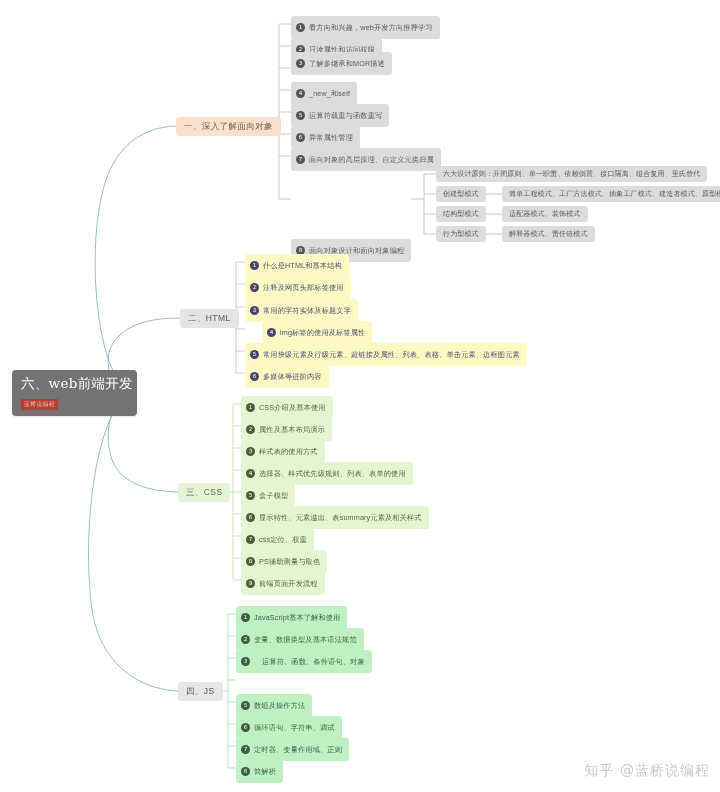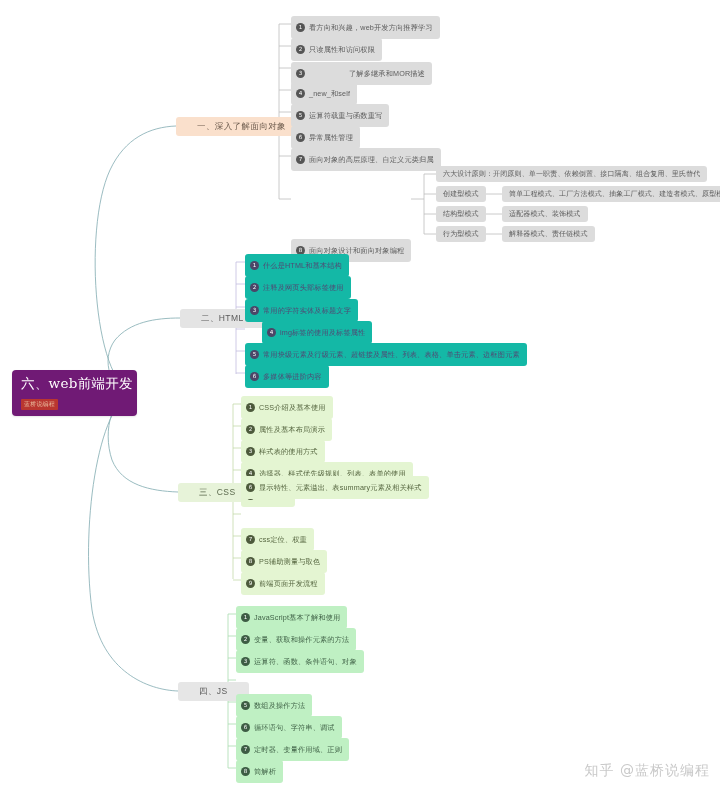--- a/index.html
+++ b/index.html
@@ -32,21 +32,21 @@
     pointer-events: none;
   }
 
   
   .root-node {
     position: absolute;
     left: 12px;
     top: 370px;
     width: 125px;
     height: 46px;
-    background: #701a75;
+    background: #737373;
     border-radius: 4px;
     box-sizing: border-box;
     padding: 5px 7px 4px 9px;
     box-shadow: 0 1px 2px rgba(0,0,0,0.10);
   }
   .root-title {
     font-size: 13.5px;
     color: #ffffff;
     letter-spacing: 0.3px;
     line-height: 17px;
@@ -67,21 +67,21 @@
     opacity: 0.92;
   }
 
   
   .sec-label {
     position: absolute;
     height: 19px;
     line-height: 19px;
     border-radius: 3px;
     font-size: 8.5px;
-    padding: 0 21px;
+    padding: 0 8px;
     white-space: nowrap;
     box-sizing: border-box;
     letter-spacing: 0.4px;
   }
   .sec-oop  { background: #fae0cc; color: #6b5a4c; }
   .sec-html { background: #e4e4e4; color: #5a5a5a; }
   .sec-css  { background: #e7f3d9; color: #5d6b4e; }
   .sec-js   { background: #e6e6e6; color: #5a5a5a; }
 
   
@@ -110,21 +110,21 @@
     color: #ffffff;
     font-size: 5.6px;
     line-height: 9px;
     margin-right: 4px;
     font-family: "DejaVu Sans", sans-serif;
   }
   .leaf .txt { display: inline-block; }
 
   .leaf-gray   { background: #dcdcdc; color: #5b5b5b; }
   .leaf-gray .num { background: #555555; }
-  .leaf-purple { background: #14b8a6; color: #504a74; }
+  .leaf-purple { background: #fef9c3; color: #504a74; }
   .leaf-purple .num { background: #4b4668; }
   .leaf-green  { background: #e4f5d2; color: #55653f; }
   .leaf-green .num { background: #4d5a3c; }
   .leaf-jsgreen{ background: #bff0c3; color: #3f6146; }
   .leaf-jsgreen .num { background: #3d5c44; }
 
   
   .sub {
     position: absolute;
     height: 16px;
@@ -257,21 +257,21 @@
   <div class="sec-label sec-oop" style="left:176px; top:117px;">一、深入了解面向对象</div>
 
   <div class="leaf leaf-gray" style="left:291px; top:16px;">
     <span class="num">1</span>
     <span class="txt">看方向和兴趣，web开发方向推荐学习</span>
   </div>
   <div class="leaf leaf-gray" style="left:291px; top:38px;">
     <span class="num">2</span>
     <span class="txt">只读属性和访问权限</span>
   </div>
-  <div class="leaf leaf-gray" style="left:291px; top:62px;gap:40px;">
+  <div class="leaf leaf-gray" style="left:291px; top:52px;">
     <span class="num">3</span>
     <span class="txt">了解多继承和MOR描述</span>
   </div>
   <div class="leaf leaf-gray" style="left:291px; top:82px;">
     <span class="num">4</span>
     <span class="txt">_new_和self</span>
   </div>
   <div class="leaf leaf-gray" style="left:291px; top:104px;">
     <span class="num">5</span>
     <span class="txt">运算符载重与函数重写</span>
@@ -342,21 +342,21 @@
     <span class="txt">样式表的使用方式</span>
   </div>
   <div class="leaf leaf-green" style="left:241px; top:462px;">
     <span class="num">4</span>
     <span class="txt">选择器、样式优先级规则、列表、表单的使用</span>
   </div>
   <div class="leaf leaf-green" style="left:241px; top:484px;">
     <span class="num">5</span>
     <span class="txt">盒子模型</span>
   </div>
-  <div class="leaf leaf-green" style="left:241px; top:476px;text-align:center;">
+  <div class="leaf leaf-green" style="left:241px; top:506px;text-align:center;">
     <span class="num">6</span>
     <span class="txt">显示特性、元素溢出、表summary元素及相关样式</span>
   </div>
   <div class="leaf leaf-green" style="left:241px; top:528px;">
     <span class="num">7</span>
     <span class="txt">css定位、权重</span>
   </div>
   <div class="leaf leaf-green" style="left:241px; top:550px;">
     <span class="num">8</span>
     <span class="txt">PS辅助测量与取色</span>
@@ -367,23 +367,23 @@
   </div>
 
   <div class="sec-label sec-js" style="left:178px; top:682px;">四、JS</div>
 
   <div class="leaf leaf-jsgreen" style="left:236px; top:606px;">
     <span class="num">1</span>
     <span class="txt">JavaScript基本了解和使用</span>
   </div>
   <div class="leaf leaf-jsgreen" style="left:236px; top:628px;">
     <span class="num">2</span>
-    <span class="txt">变量、获取和操作元素的方法</span>
-  </div>
-  <div class="leaf leaf-jsgreen" style="left:236px; top:650px;">
+    <span class="txt">变量、数据类型及基本语法规范</span>
+  </div>
+  <div class="leaf leaf-jsgreen" style="left:236px; top:650px;gap:8px;">
     <span class="num">3</span>
     <span class="txt">运算符、函数、条件语句、对象</span>
   </div>
   <div class="leaf leaf-jsgreen" style="left:236px; top:694px;">
     <span class="num">5</span>
     <span class="txt">数组及操作方法</span>
   </div>
   <div class="leaf leaf-jsgreen" style="left:236px; top:716px;">
     <span class="num">6</span>
     <span class="txt">循环语句、字符串、调试</span>

